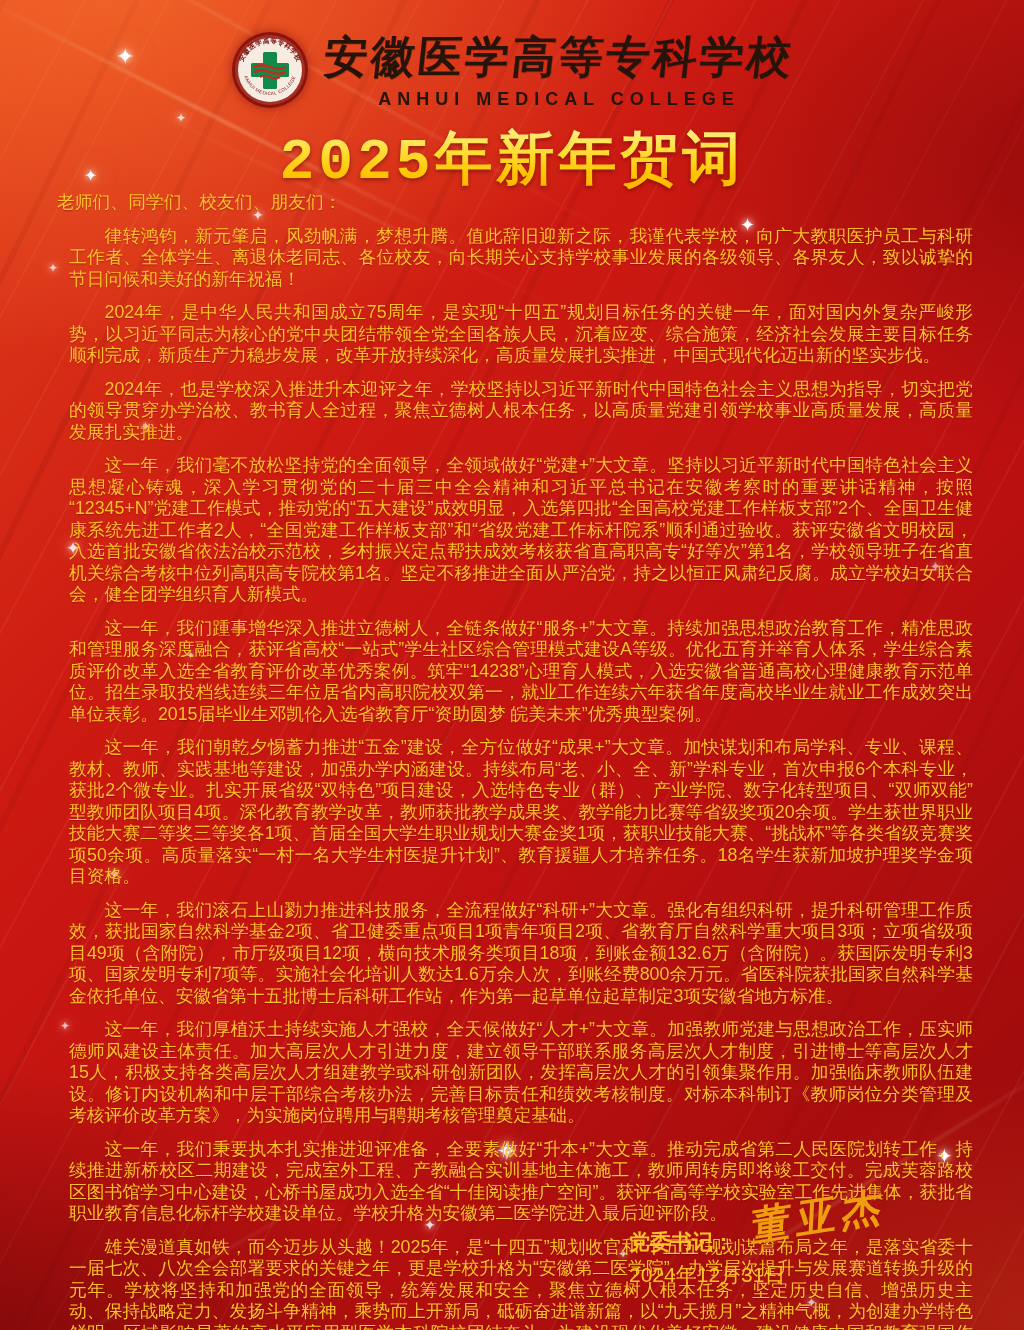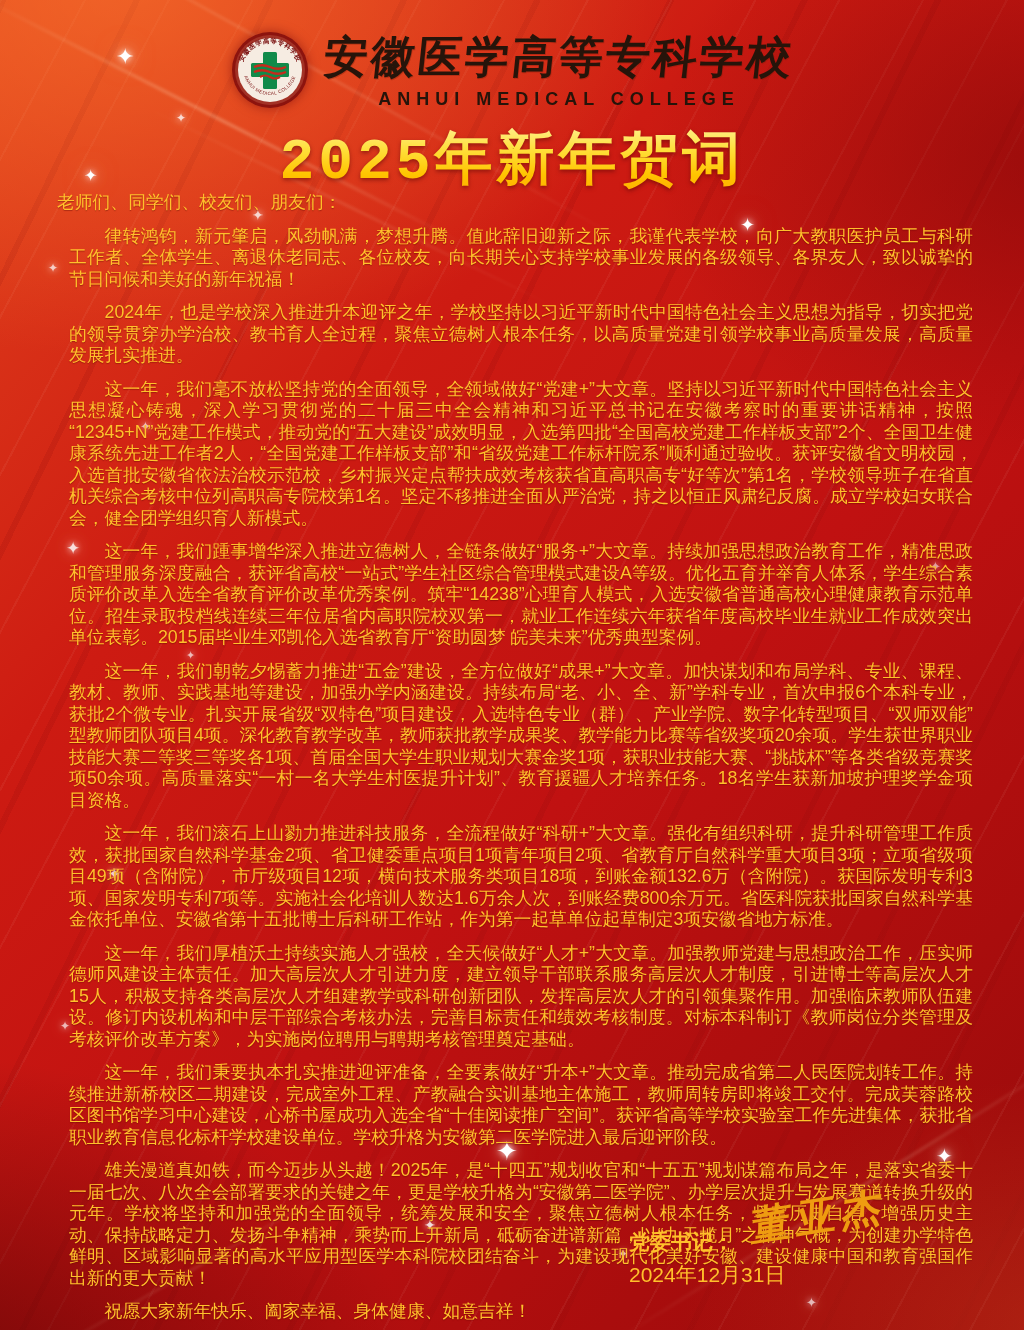--- a/index.html
+++ b/index.html
@@ -112,20 +112,21 @@
         <div class="school-en">ANHUI MEDICAL COLLEGE</div>
       </div>
     </div>
     <h1 class="title">2025年新年贺词</h1>
   </header>
 
   <main class="letter">
     <p class="salutation">老师们、同学们、校友们、朋友们：</p>
     <div>
         <p class="para">律转鸿钧，新元肇启，风劲帆满，梦想升腾。值此辞旧迎新之际，我谨代表学校，向广大教职医护员工与科研工作者、全体学生、离退休老同志、各位校友，向长期关心支持学校事业发展的各级领导、各界友人，致以诚挚的节日问候和美好的新年祝福！</p>
+        <p class="para">2024年，是中华人民共和国成立75周年，是实现“十四五”规划目标任务的关键一年，面对国内外复杂严峻形势，以习近平同志为核心的党中央团结带领全党全国各族人民，沉着应变、综合施策，经济社会发展主要目标任务顺利完成，新质生产力稳步发展，改革开放持续深化，高质量发展扎实推进，中国式现代化迈出新的坚实步伐。</p>
         <p class="para">2024年，也是学校深入推进升本迎评之年，学校坚持以习近平新时代中国特色社会主义思想为指导，切实把党的领导贯穿办学治校、教书育人全过程，聚焦立德树人根本任务，以高质量党建引领学校事业高质量发展，高质量发展扎实推进。</p>
         <p class="para">这一年，我们毫不放松坚持党的全面领导，全领域做好“党建+”大文章。坚持以习近平新时代中国特色社会主义思想凝心铸魂，深入学习贯彻党的二十届三中全会精神和习近平总书记在安徽考察时的重要讲话精神，按照“12345+N”党建工作模式，推动党的“五大建设”成效明显，入选第四批“全国高校党建工作样板支部”2个、全国卫生健康系统先进工作者2人，“全国党建工作样板支部”和“省级党建工作标杆院系”顺利通过验收。获评安徽省文明校园，入选首批安徽省依法治校示范校，乡村振兴定点帮扶成效考核获省直高职高专“好等次”第1名，学校领导班子在省直机关综合考核中位列高职高专院校第1名。坚定不移推进全面从严治党，持之以恒正风肃纪反腐。成立学校妇女联合会，健全团学组织育人新模式。</p>
         <p class="para">这一年，我们踵事增华深入推进立德树人，全链条做好“服务+”大文章。持续加强思想政治教育工作，精准思政和管理服务深度融合，获评省高校“一站式”学生社区综合管理模式建设A等级。优化五育并举育人体系，学生综合素质评价改革入选全省教育评价改革优秀案例。筑牢“14238”心理育人模式，入选安徽省普通高校心理健康教育示范单位。招生录取投档线连续三年位居省内高职院校双第一，就业工作连续六年获省年度高校毕业生就业工作成效突出单位表彰。2015届毕业生邓凯伦入选省教育厅“资助圆梦 皖美未来”优秀典型案例。</p>
         <p class="para">这一年，我们朝乾夕惕蓄力推进“五金”建设，全方位做好“成果+”大文章。加快谋划和布局学科、专业、课程、教材、教师、实践基地等建设，加强办学内涵建设。持续布局“老、小、全、新”学科专业，首次申报6个本科专业，获批2个微专业。扎实开展省级“双特色”项目建设，入选特色专业（群）、产业学院、数字化转型项目、“双师双能”型教师团队项目4项。深化教育教学改革，教师获批教学成果奖、教学能力比赛等省级奖项20余项。学生获世界职业技能大赛二等奖三等奖各1项、首届全国大学生职业规划大赛金奖1项，获职业技能大赛、“挑战杯”等各类省级竞赛奖项50余项。高质量落实“一村一名大学生村医提升计划”、教育援疆人才培养任务。18名学生获新加坡护理奖学金项目资格。</p>
         <p class="para">这一年，我们滚石上山勠力推进科技服务，全流程做好“科研+”大文章。强化有组织科研，提升科研管理工作质效，获批国家自然科学基金2项、省卫健委重点项目1项青年项目2项、省教育厅自然科学重大项目3项；立项省级项目49项（含附院），市厅级项目12项，横向技术服务类项目18项，到账金额132.6万（含附院）。获国际发明专利3项、国家发明专利7项等。实施社会化培训人数达1.6万余人次，到账经费800余万元。省医科院获批国家自然科学基金依托单位、安徽省第十五批博士后科研工作站，作为第一起草单位起草制定3项安徽省地方标准。</p>
         <p class="para">这一年，我们厚植沃土持续实施人才强校，全天候做好“人才+”大文章。加强教师党建与思想政治工作，压实师德师风建设主体责任。加大高层次人才引进力度，建立领导干部联系服务高层次人才制度，引进博士等高层次人才15人，积极支持各类高层次人才组建教学或科研创新团队，发挥高层次人才的引领集聚作用。加强临床教师队伍建设。修订内设机构和中层干部综合考核办法，完善目标责任和绩效考核制度。对标本科制订《教师岗位分类管理及考核评价改革方案》，为实施岗位聘用与聘期考核管理奠定基础。</p>
         <p class="para">这一年，我们秉要执本扎实推进迎评准备，全要素做好“升本+”大文章。推动完成省第二人民医院划转工作。持续推进新桥校区二期建设，完成室外工程、产教融合实训基地主体施工，教师周转房即将竣工交付。完成芙蓉路校区图书馆学习中心建设，心桥书屋成功入选全省“十佳阅读推广空间”。获评省高等学校实验室工作先进集体，获批省职业教育信息化标杆学校建设单位。学校升格为安徽第二医学院进入最后迎评阶段。</p>
         <p class="para">雄关漫道真如铁，而今迈步从头越！2025年，是“十四五”规划收官和“十五五”规划谋篇布局之年，是落实省委十一届七次、八次全会部署要求的关键之年，更是学校升格为“安徽第二医学院”、办学层次提升与发展赛道转换升级的元年。学校将坚持和加强党的全面领导，统筹发展和安全，聚焦立德树人根本任务，坚定历史自信、增强历史主动、保持战略定力、发扬斗争精神，乘势而上开新局，砥砺奋进谱新篇，以“九天揽月”之精神气概，为创建办学特色鲜明、区域影响显著的高水平应用型医学本科院校团结奋斗，为建设现代化美好安徽、建设健康中国和教育强国作出新的更大贡献！</p>
         <p class="para">祝愿大家新年快乐、阖家幸福、身体健康、如意吉祥！</p>
       </div>

